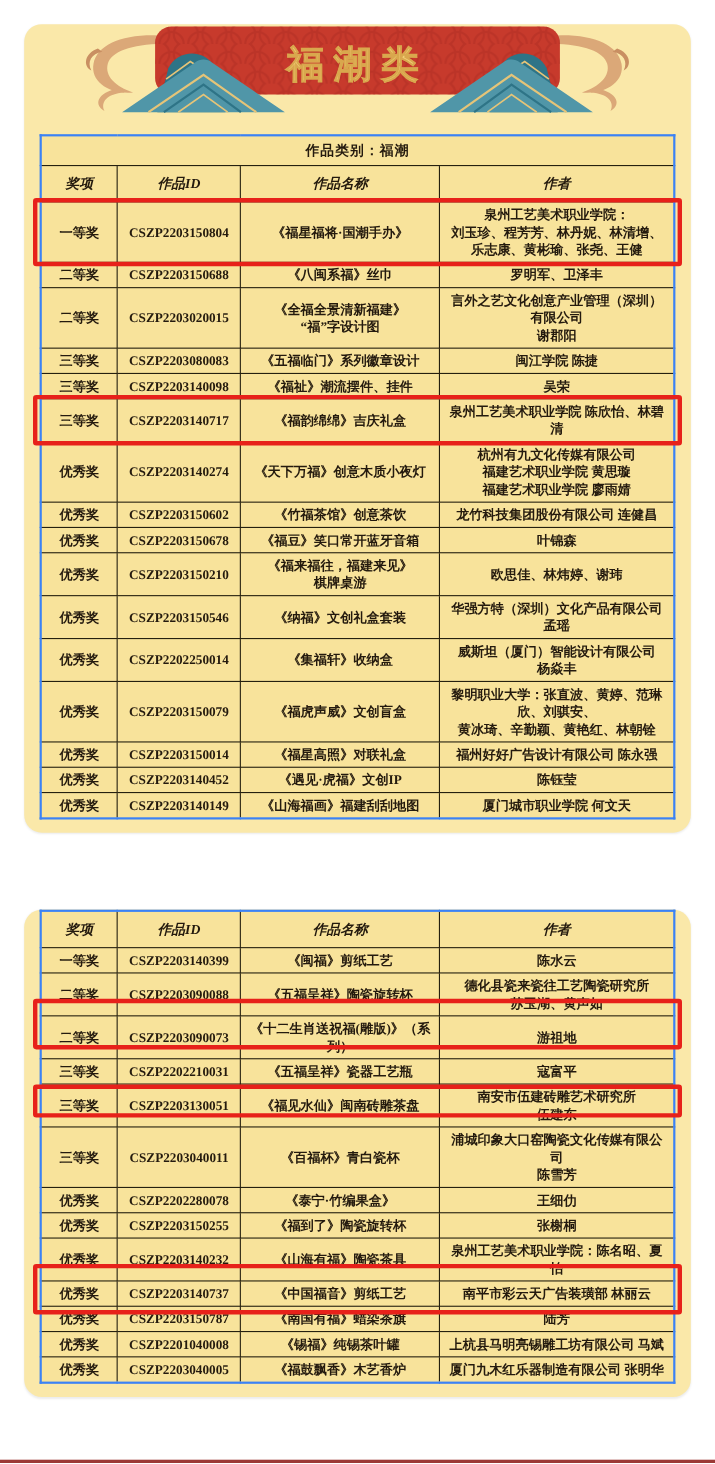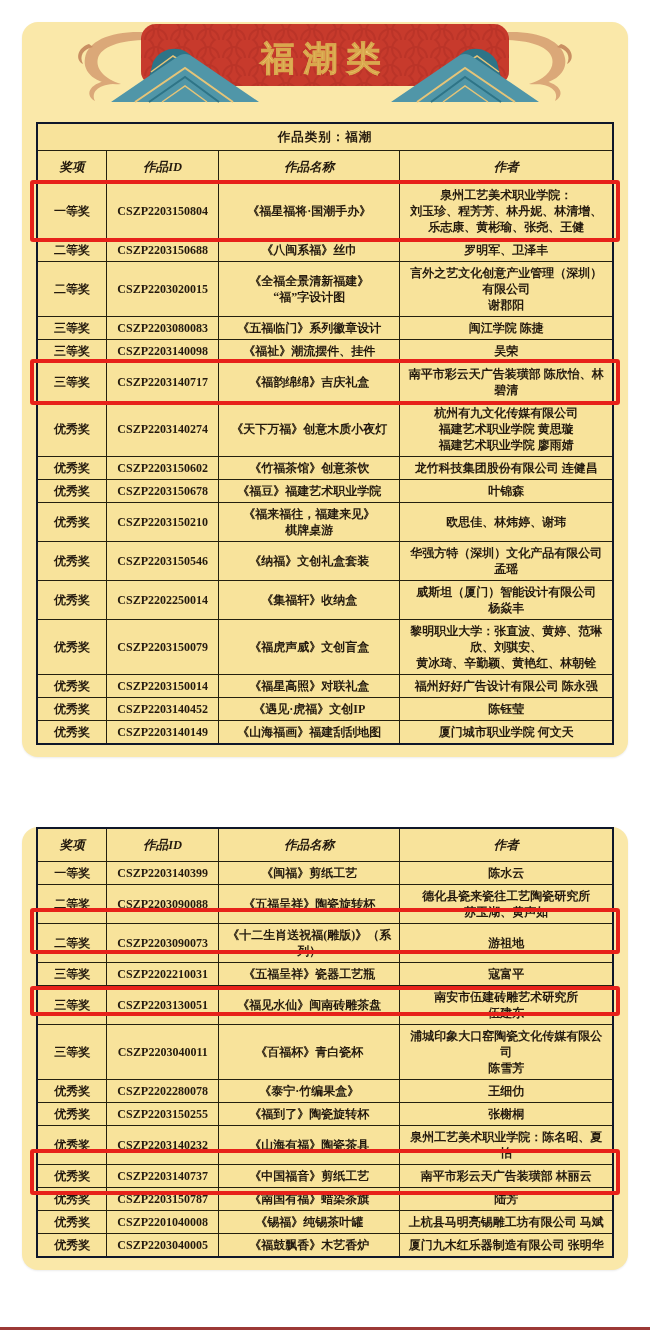--- a/index.html
+++ b/index.html
@@ -13,21 +13,21 @@
   }
   .card-1{margin-top:58px;}
   .card-2{margin-top:70px;}
   .banner{width:520px;margin:16px auto;display:block;position:relative;}
   .banner-1{margin-top:-36px;}
   .banner-2{margin-top:-37px;}
   .banner svg{display:block;}
   .table-wrap{position:relative;margin:10px 14px 0;}
   table{
     border-collapse:collapse;width:100%;background:#F8E39B;
-    border:2px solid #0f172a;
+    border:2px solid #3b82f6;
   }
   td,th{
     border:1.6px solid #25200f;text-align:center;color:#241a0e;
     font-weight:bold;font-size:12px;line-height:16px;padding:3px 4px;
     white-space:pre-line;vertical-align:middle;
   }
   .cat-row th{font-size:12.5px;padding:5px 4px;letter-spacing:1px;}
   .head-row th{padding:8px 4px;font-size:12.5px;font-style:italic;}
   .hl-box{
     position:absolute;border:4px solid #E7211A;border-radius:3px;
@@ -135,40 +135,40 @@
             <tr>
               <td>三等奖</td>
               <td>CSZP2203140098</td>
               <td>《福祉》潮流摆件、挂件</td>
               <td>吴荣</td>
             </tr>
             <tr class="hl">
               <td>三等奖</td>
               <td>CSZP2203140717</td>
               <td>《福韵绵绵》吉庆礼盒</td>
-              <td>南平市彩云天广告装璜部 陈欣怡、林碧清</td>
+              <td>泉州工艺美术职业学院 陈欣怡、林碧清</td>
             </tr>
             <tr>
               <td>优秀奖</td>
               <td>CSZP2203140274</td>
               <td>《天下万福》创意木质小夜灯</td>
               <td>杭州有九文化传媒有限公司
 福建艺术职业学院 黄思璇
 福建艺术职业学院 廖雨婧</td>
             </tr>
             <tr>
               <td>优秀奖</td>
               <td>CSZP2203150602</td>
               <td>《竹福茶馆》创意茶饮</td>
               <td>龙竹科技集团股份有限公司 连健昌</td>
             </tr>
             <tr>
               <td>优秀奖</td>
               <td>CSZP2203150678</td>
-              <td>《福豆》福建艺术职业学院</td>
+              <td>《福豆》笑口常开蓝牙音箱</td>
               <td>叶锦森</td>
             </tr>
             <tr>
               <td>优秀奖</td>
               <td>CSZP2203150210</td>
               <td>《福来福往，福建来见》
 棋牌桌游</td>
               <td>欧思佳、林炜婷、谢玮</td>
             </tr>
             <tr>

